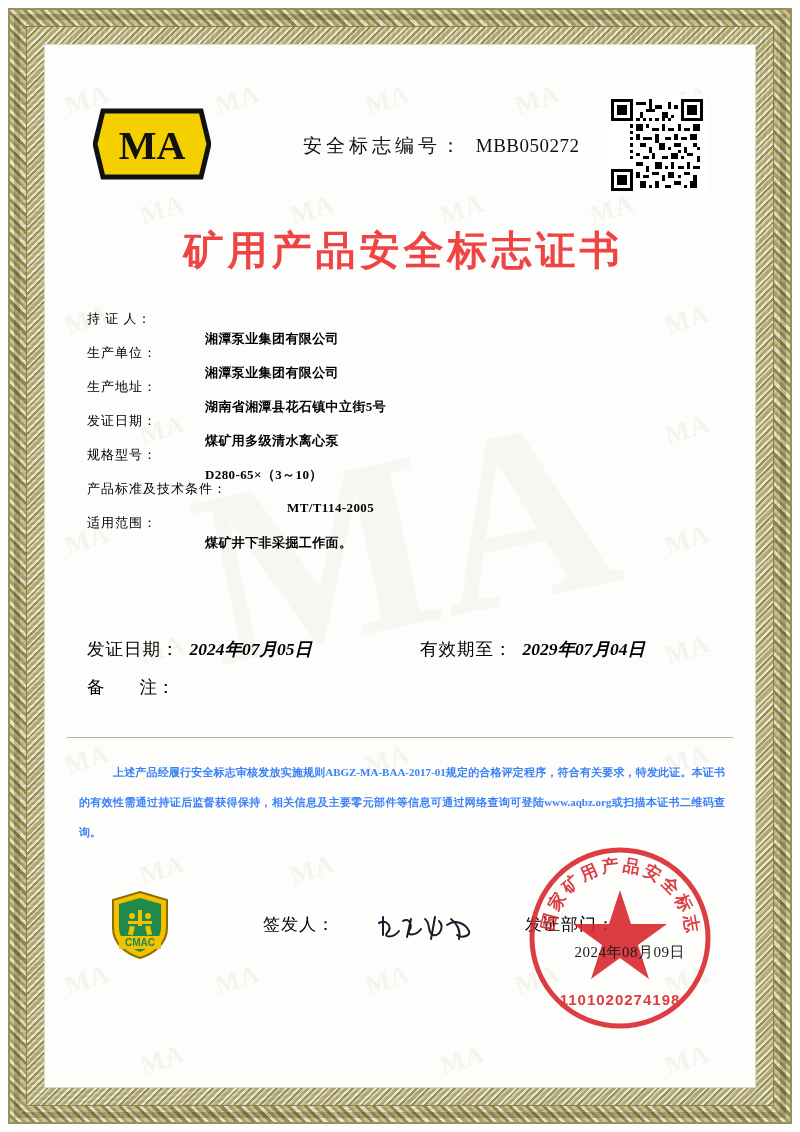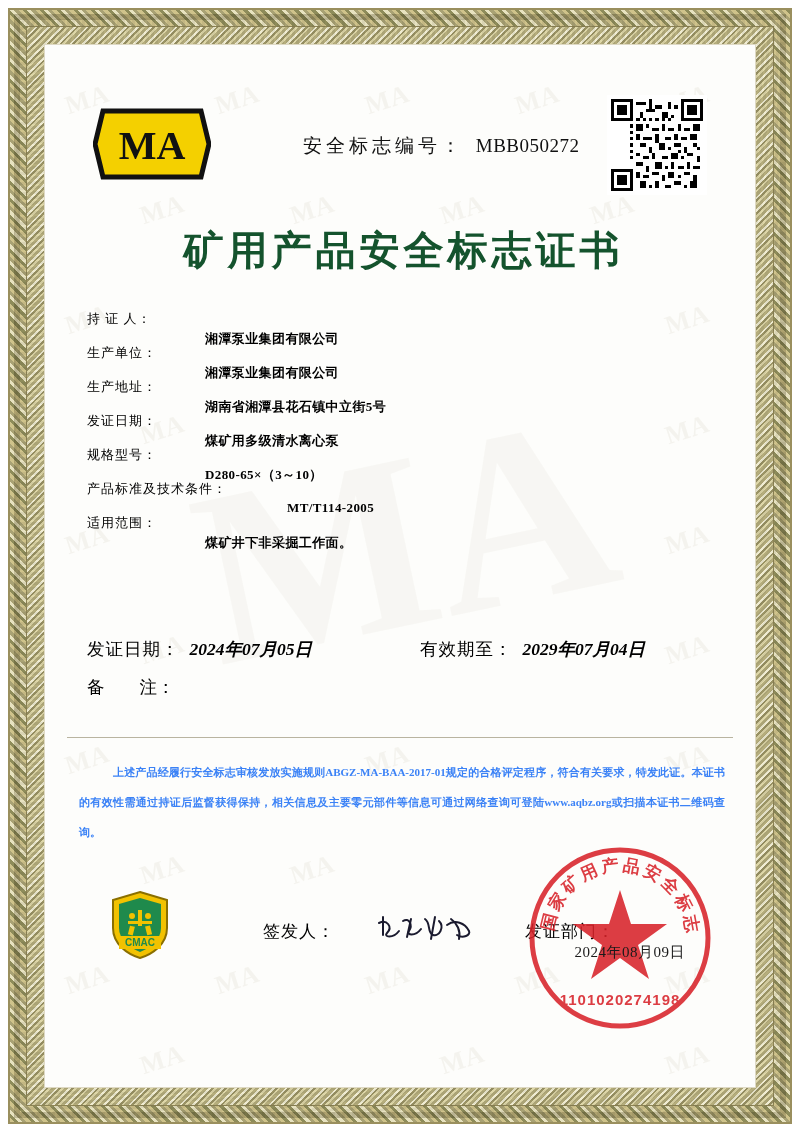--- a/index.html
+++ b/index.html
@@ -145,21 +145,21 @@
   .cert-title {
     position: absolute;
     top: 178px;
     left: 0;
     right: 0;
     text-align: center;
     font-family: "Liberation Serif", serif;
     font-weight: bold;
     font-size: 40px;
     letter-spacing: 4px;
-    color: #14532d;
+    color: #ef4444;
     padding-left: 7px;
   }
 
   
   .fields {
     position: absolute;
     left: 42px;
     top: 265px;
     right: 40px;
   }
@@ -246,21 +246,21 @@
     height: 70px;
   }
 
   .sign-line {
     position: absolute;
     left: 218px;
     top: 868px;
     font-family: Liberation Sans, sans-serif;
     font-size: 17px;
     display: flex;
-    align-items: flex-end;
+    align-items: flex-start;
     gap: 30px;
   }
   .sign-label { letter-spacing: 1px; }
   .signature {
     margin-left: 8px;
     width: 104px;
     height: 30px;
     position: relative;
   }
   .dept-label {

